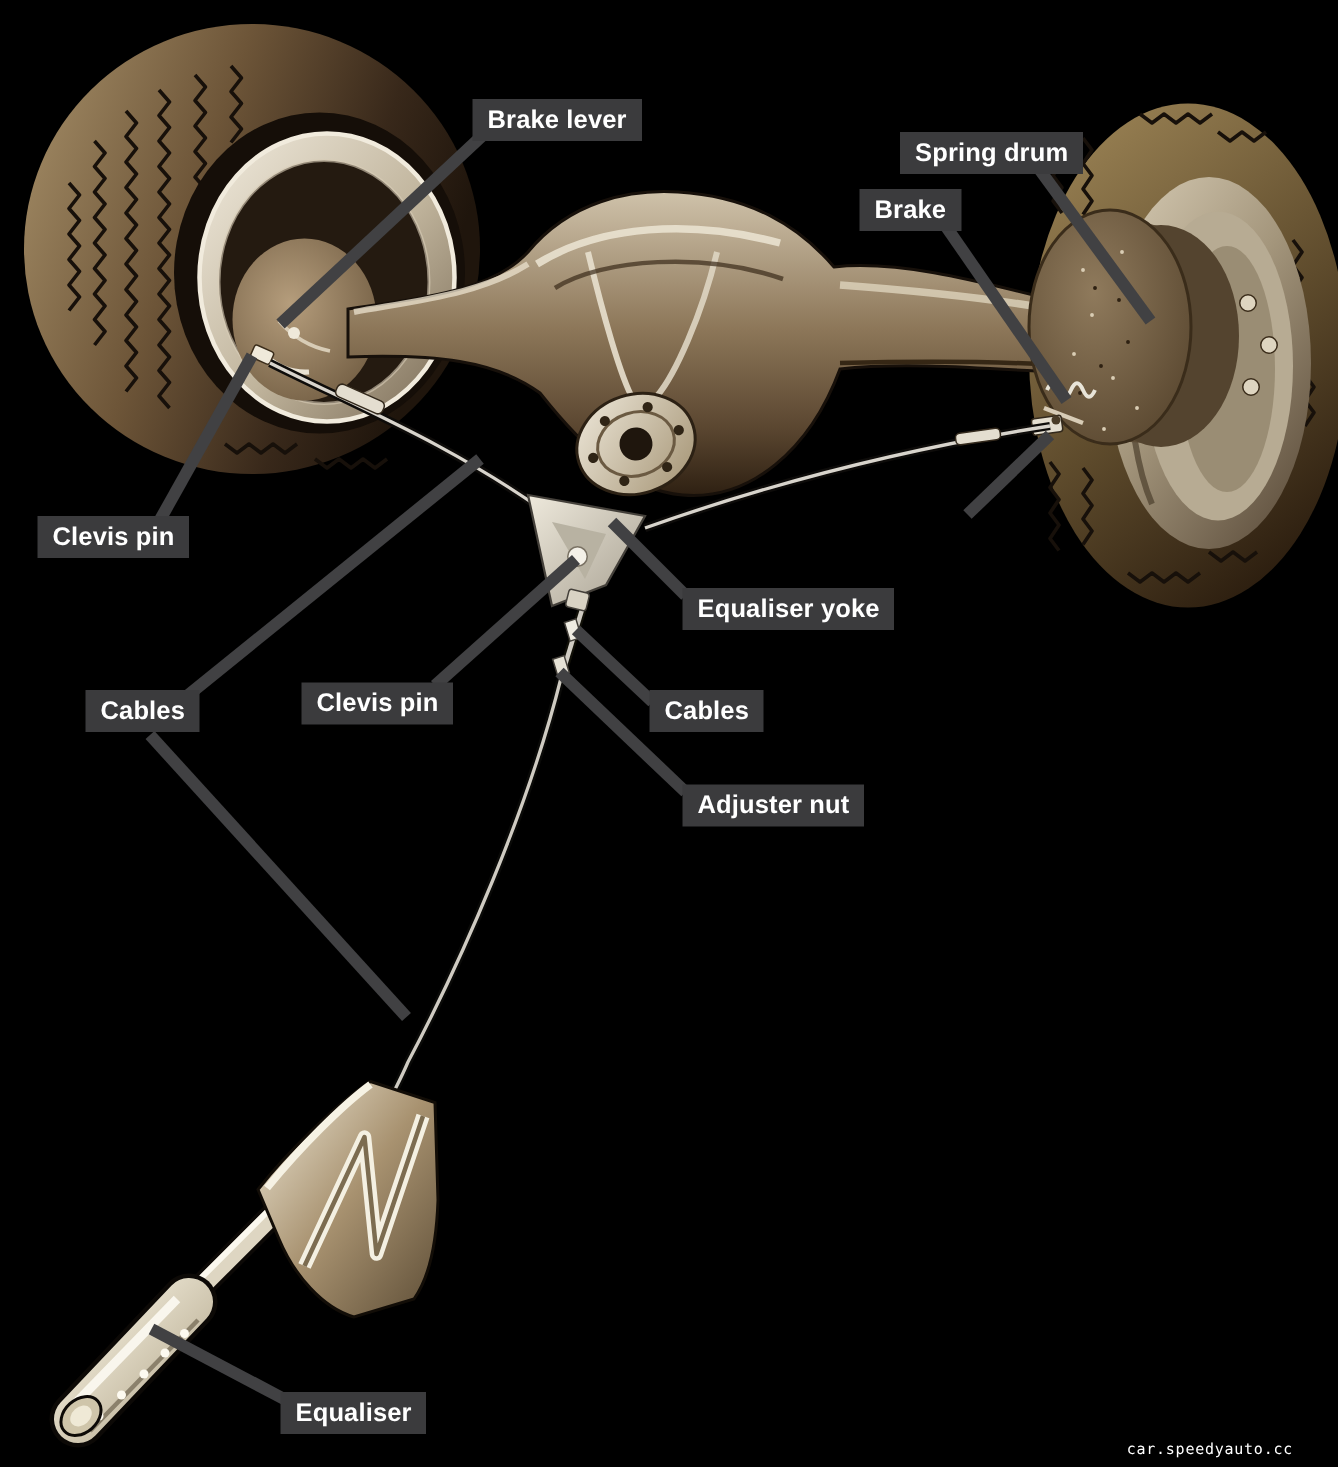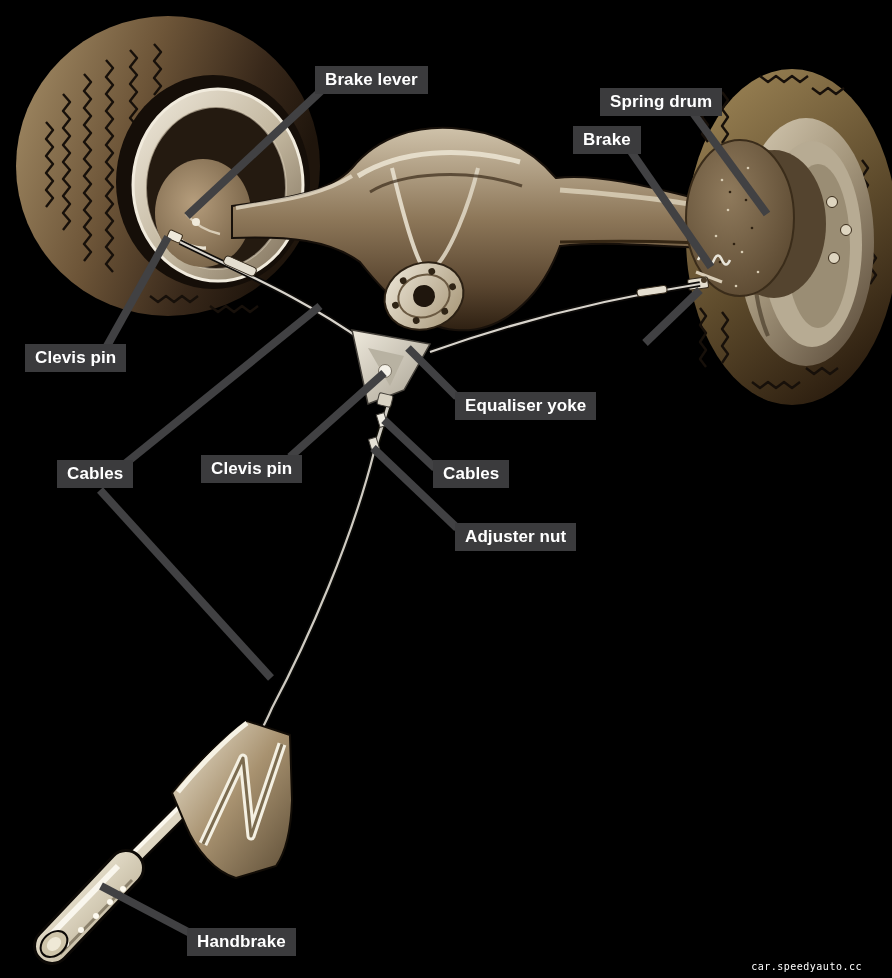--- a/index.html
+++ b/index.html
@@ -296,16 +296,16 @@
 
   <div class="label" id="label-brake-lever">Brake lever</div>
   <div class="label" id="label-brake-drum">Spring drum</div>
   <div class="label" id="label-spring">Brake</div>
   <div class="label" id="label-clevis-pin-left">Clevis pin</div>
   <div class="label" id="label-equaliser-yoke">Equaliser yoke</div>
   <div class="label" id="label-clevis-pin-center">Clevis pin</div>
   <div class="label" id="label-locknut">Cables</div>
   <div class="label" id="label-adjuster-nut">Adjuster nut</div>
   <div class="label" id="label-cables">Cables</div>
-  <div class="label" id="label-handbrake">Handbrake</div>
+  <div class="label" id="label-handbrake">Equaliser</div>
 
   <div id="watermark">car.speedyauto.cc</div>
 </div>
 
 </body></html>

